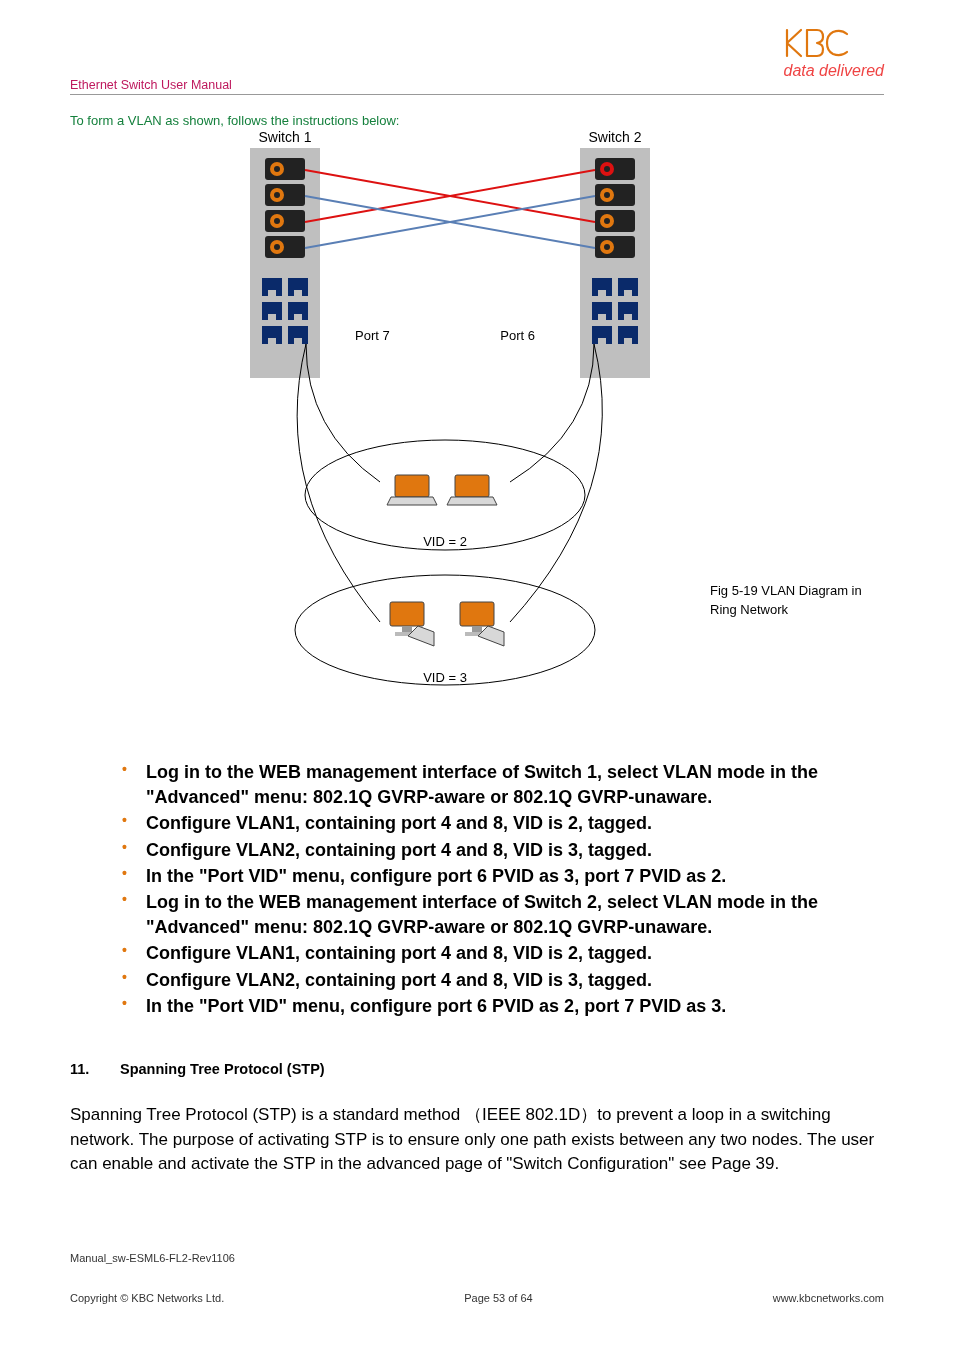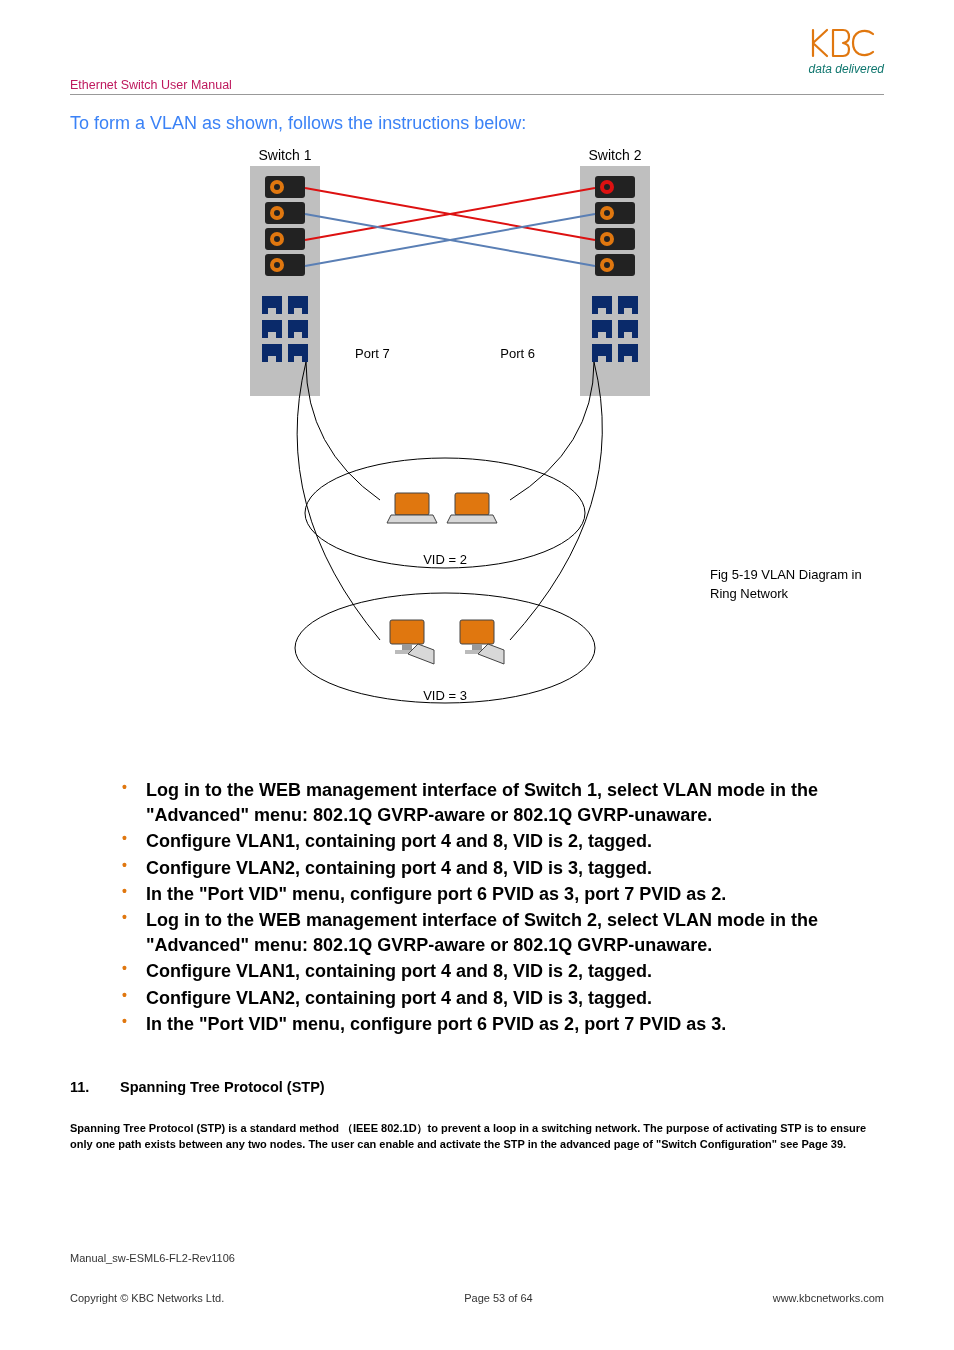--- a/index.html
+++ b/index.html
@@ -1,32 +1,32 @@
 <!DOCTYPE html>
 <html><head>
 <meta charset="utf-8">
 <style>
   * { box-sizing: border-box; margin: 0; padding: 0; }
   html, body { width: 954px; height: 1350px; font-family: Verdana, Geneva, sans-serif; color: #000; background: #fff; }
   .page { position: relative; width: 954px; height: 1350px; padding: 38px 70px 50px 70px; }
   .logo { position: absolute; top: 26px; right: 70px; text-align: right; }
   .logo svg { display: block; }
-  .logo-sub { font-style: italic; font-size: 12px; color: #0f766e; margin-top: 2px; }
+  .logo-sub { font-style: italic; font-size: 16px; color: #ef4444; margin-top: 2px; }
   .header-title { font-size: 12.5px; color: #be185d; margin-top: 40px; }
   .rule { border: none; border-top: 1px solid #999; margin-top: 2px; margin-bottom: 18px; }
-  .intro { font-size: 18px; color: #3b82f6; margin-bottom: 14px; }
+  .intro { font-size: 13px; color: #15803d; margin-bottom: 2px; }
   .figwrap { position: relative; width: 100%; height: 590px; }
   .figimg { position: absolute; left: 140px; top: 0; width: 480px; height: 570px; }
-  .fignote { position: absolute; left: 640px; top: 418px; font-size: 13px; width: 240px; line-height: 1.45; }
+  .fignote { position: absolute; left: 640px; top: 452px; font-size: 13px; width: 240px; line-height: 1.45; }
   ul.steps { list-style: none; margin: 40px 0 0 52px; }
   ul.steps li { position: relative; font-size: 18px; line-height: 1.4; padding-left: 24px; margin-bottom: 1px; font-weight: bold; }
   ul.steps li::before { content: "•"; position: absolute; left: 0; top: 0; color: #e0770f; font-size: 14px; }
   h2.section { font-size: 14.5px; font-weight: bold; margin: 42px 0 26px 0; }
   h2.section .num { display: inline-block; width: 46px; }
-  p.body { font-size: 11px; line-height: 1.45; font-weight: bold; }
+  p.body { font-size: 17px; line-height: 1.45; }
   .footer { position: absolute; left: 70px; right: 70px; bottom: 46px; font-size: 11px; color: #333; }
   .footer .row1 { margin-bottom: 28px; }
   .footer .row2 { display: flex; justify-content: space-between; gap: 36px; }
 
   
   .svgtext { font-family: Arial, Helvetica, sans-serif; }
 </style>
 </head>
 <body>
 

